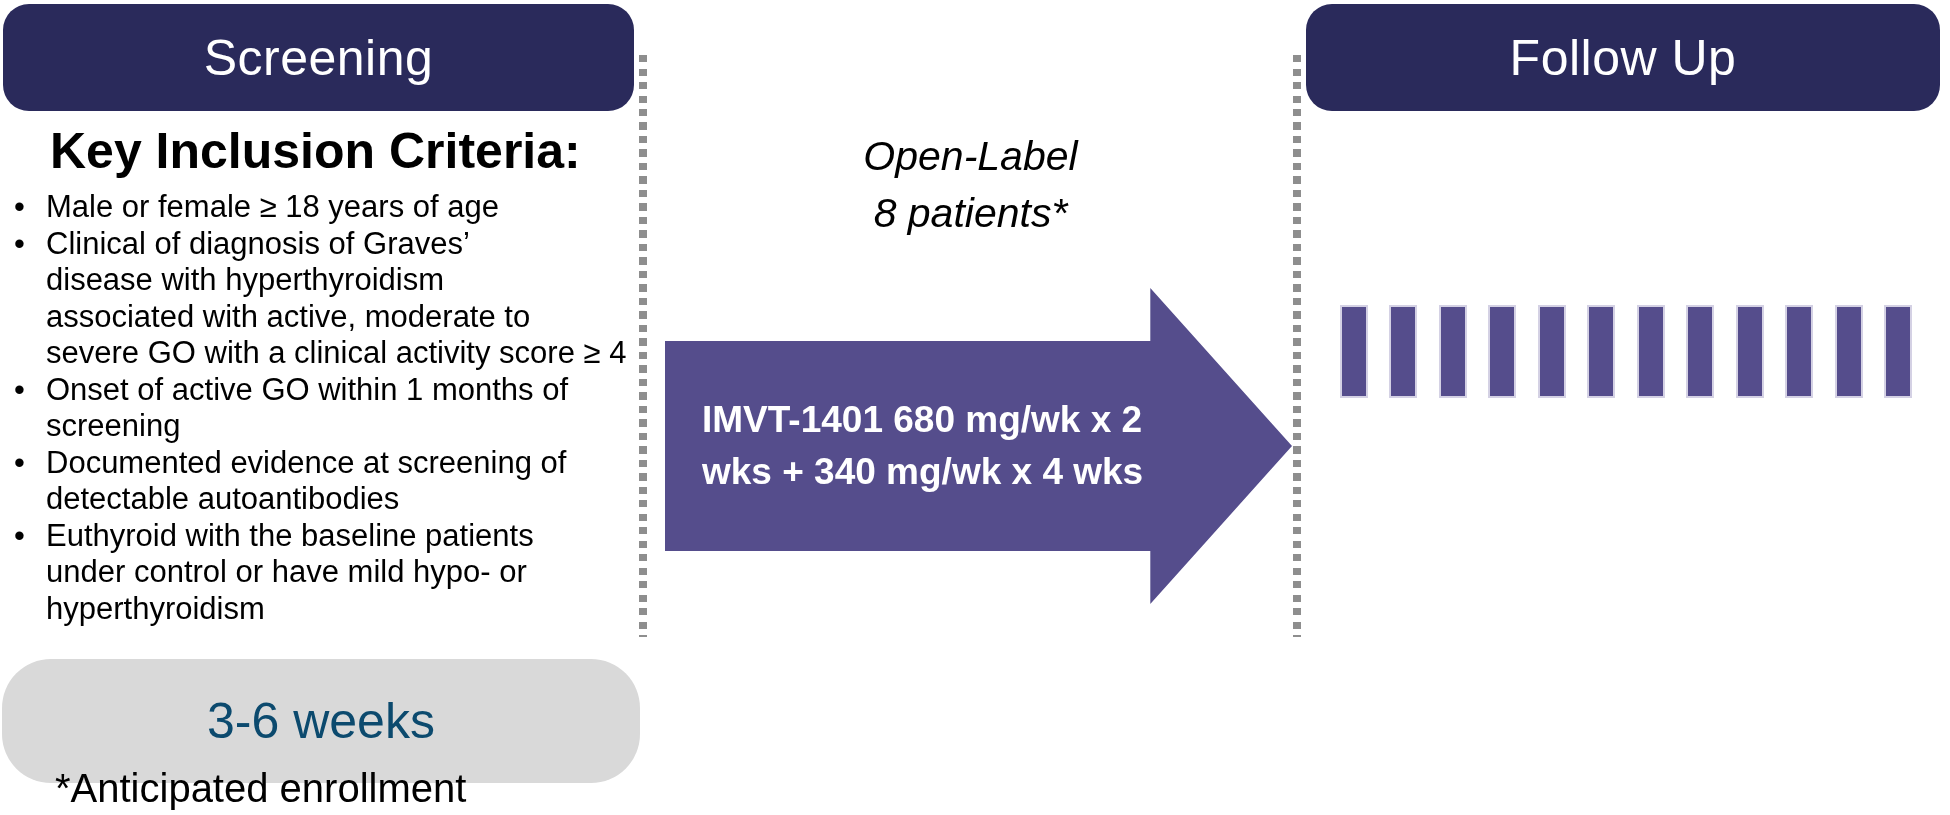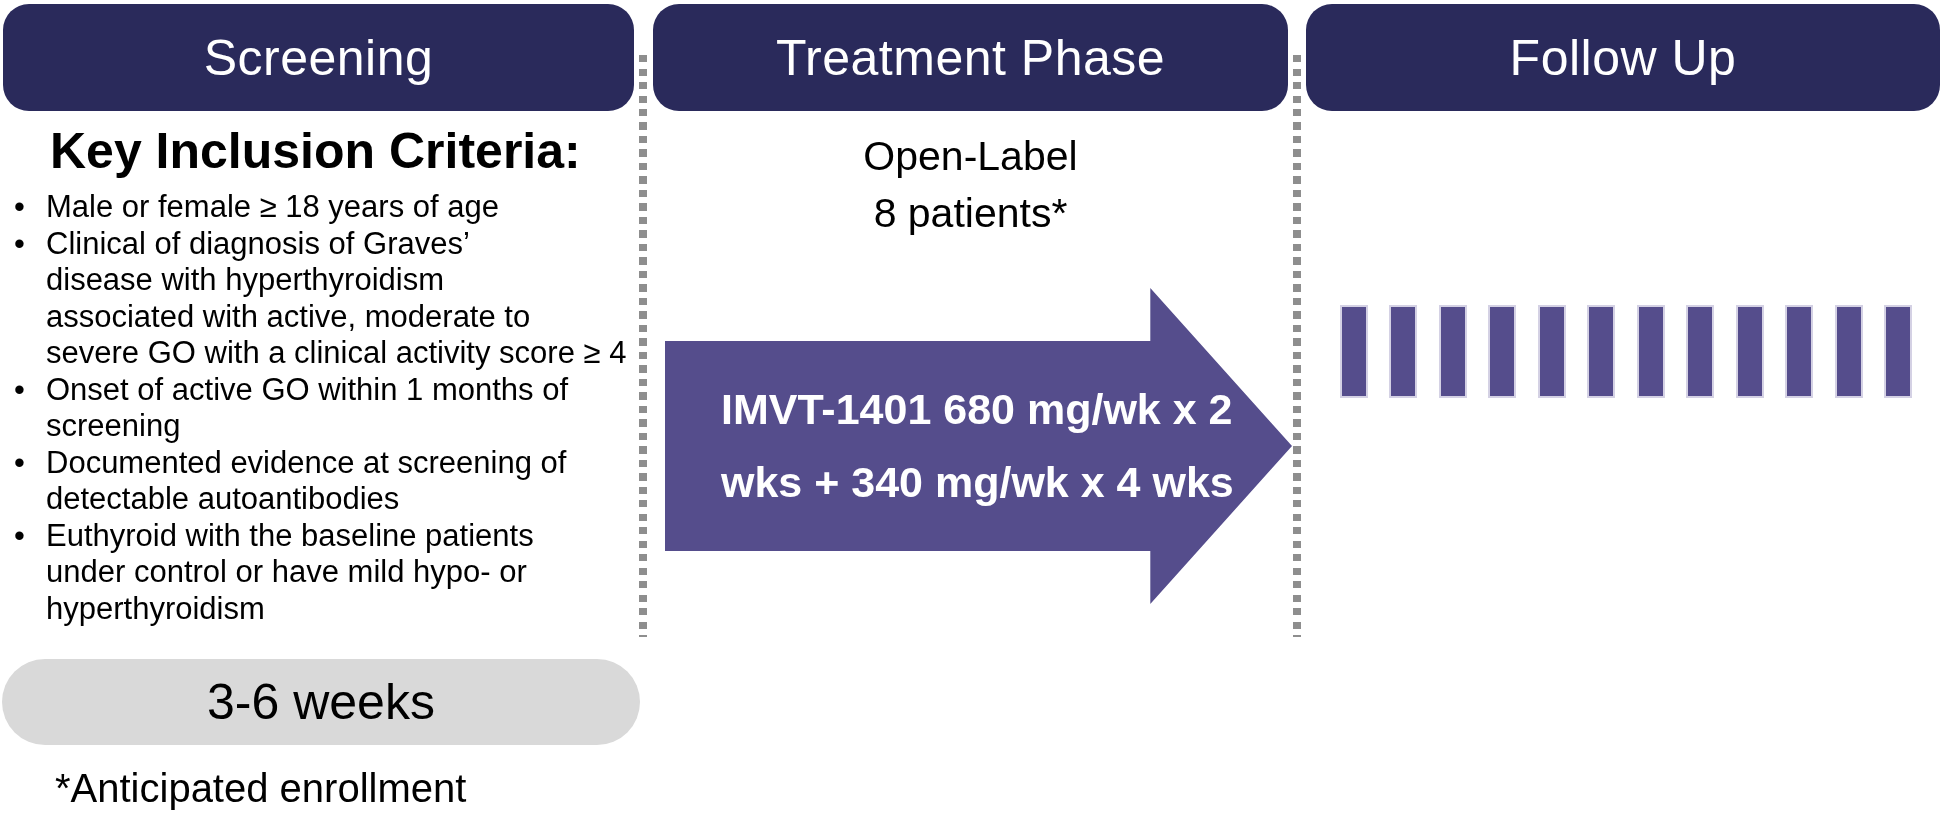--- a/index.html
+++ b/index.html
@@ -35,64 +35,61 @@
   .bullet{display:flex;align-items:flex-start;}
   .bullet .dot{
     flex:0 0 46px;padding-left:14px;box-sizing:border-box;
     font-size:31px;line-height:36.5px;
   }
   .bullet .txt{
     flex:1;font-size:31px;line-height:36.5px;white-space:pre-line;
   }
   .open-label{
     position:absolute;left:653px;top:128px;width:635px;
-    text-align:center;font-size:41px;line-height:57px;white-space:pre-line;
+    text-align:center;font-size:41px;line-height:57px;white-space:pre-line;font-style:italic;
   }
   .arrow{
     position:absolute;left:665px;top:288px;width:627px;height:316px;
     background:#554d8c;
     clip-path:polygon(0 16.8%,77.4% 16.8%,77.4% 0,100% 50%,77.4% 100%,77.4% 83.2%,0 83.2%);
   }
   .arrow-label{
-    position:absolute;left:56px;top:50%;transform:translateY(-50%);
-    color:#fff;font-weight:bold;font-size:43px;line-height:73px;
+    position:absolute;left:37px;top:50%;transform:translateY(-50%);
+    color:#fff;font-weight:bold;font-size:37px;line-height:52px;
     white-space:pre-line;
   }
   .tick-band{
     position:absolute;left:1340px;top:305px;width:572px;height:93px;
     display:flex;justify-content:space-between;
   }
   .tick-bar{
     width:28px;height:93px;background:#554d8c;
     border:2px solid #d4d1e4;box-sizing:border-box;
   }
   .pill{
-    position:absolute;top:659px;height:86px;
+    position:absolute;top:659px;height:124px;
     background:#d9d9d9;border-radius:49px;
     display:flex;align-items:center;justify-content:center;
-    font-size:50px;color:#000000;
+    font-size:50px;color:#0c4a6e;
   }
   .pill-screening{left:2px;width:638px;}
   .pill-treatment{left:655px;width:630px;}
   .pill-followup{left:1308px;width:627px;}
   .footnote{
     position:absolute;left:55px;top:764px;
     font-size:40px;line-height:48px;white-space:nowrap;text-align:right;
   }
 </style>
 </head>
 <body>
 
 <div class="canvas">
 
   <div class="phase-header hdr-screening">
     <span>Screening</span>
-  </div>
-  <div class="phase-header hdr-treatment">
-    <span>Treatment Phase</span>
   </div>
   <div class="phase-header hdr-followup">
     <span>Follow Up</span>
   </div>
 
   <div class="divider div-1"></div>
   <div class="divider div-2"></div>
 
   <div class="criteria-heading">Key Inclusion Criteria:</div>
 

